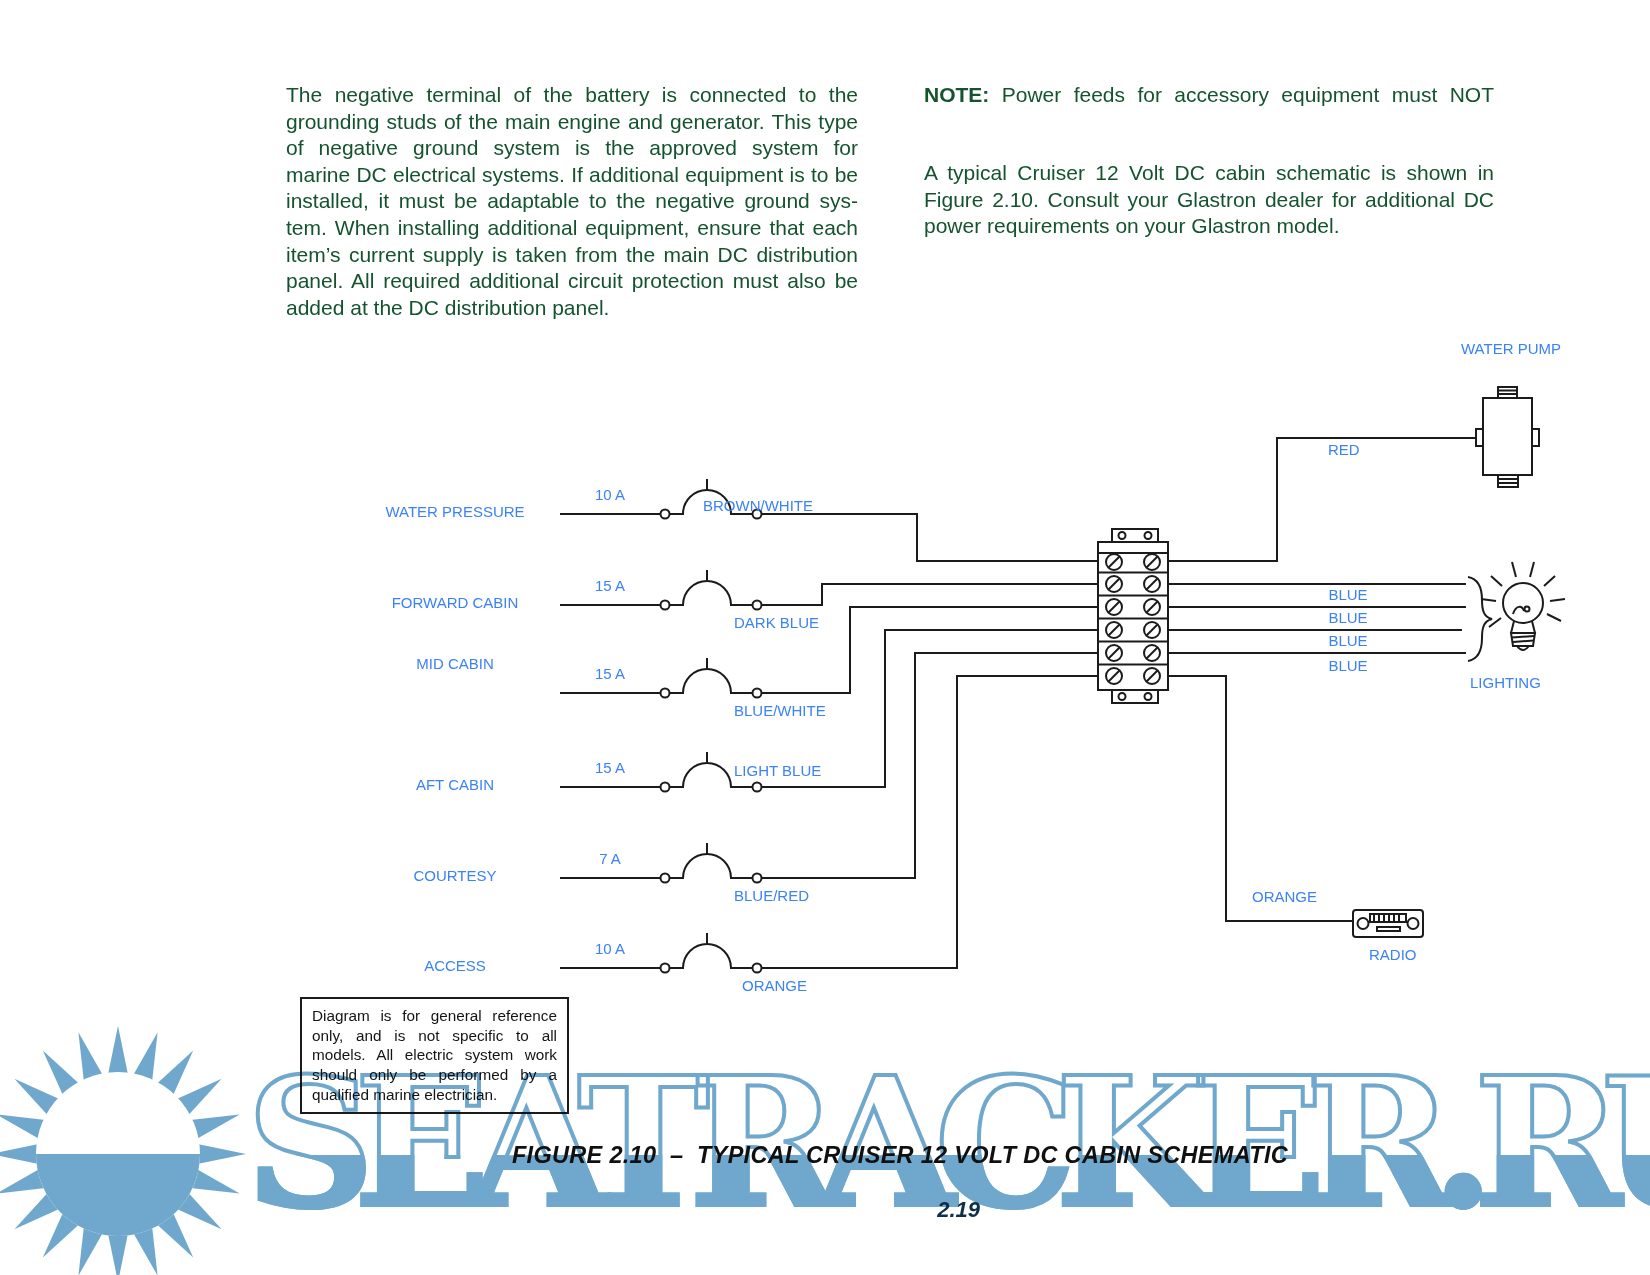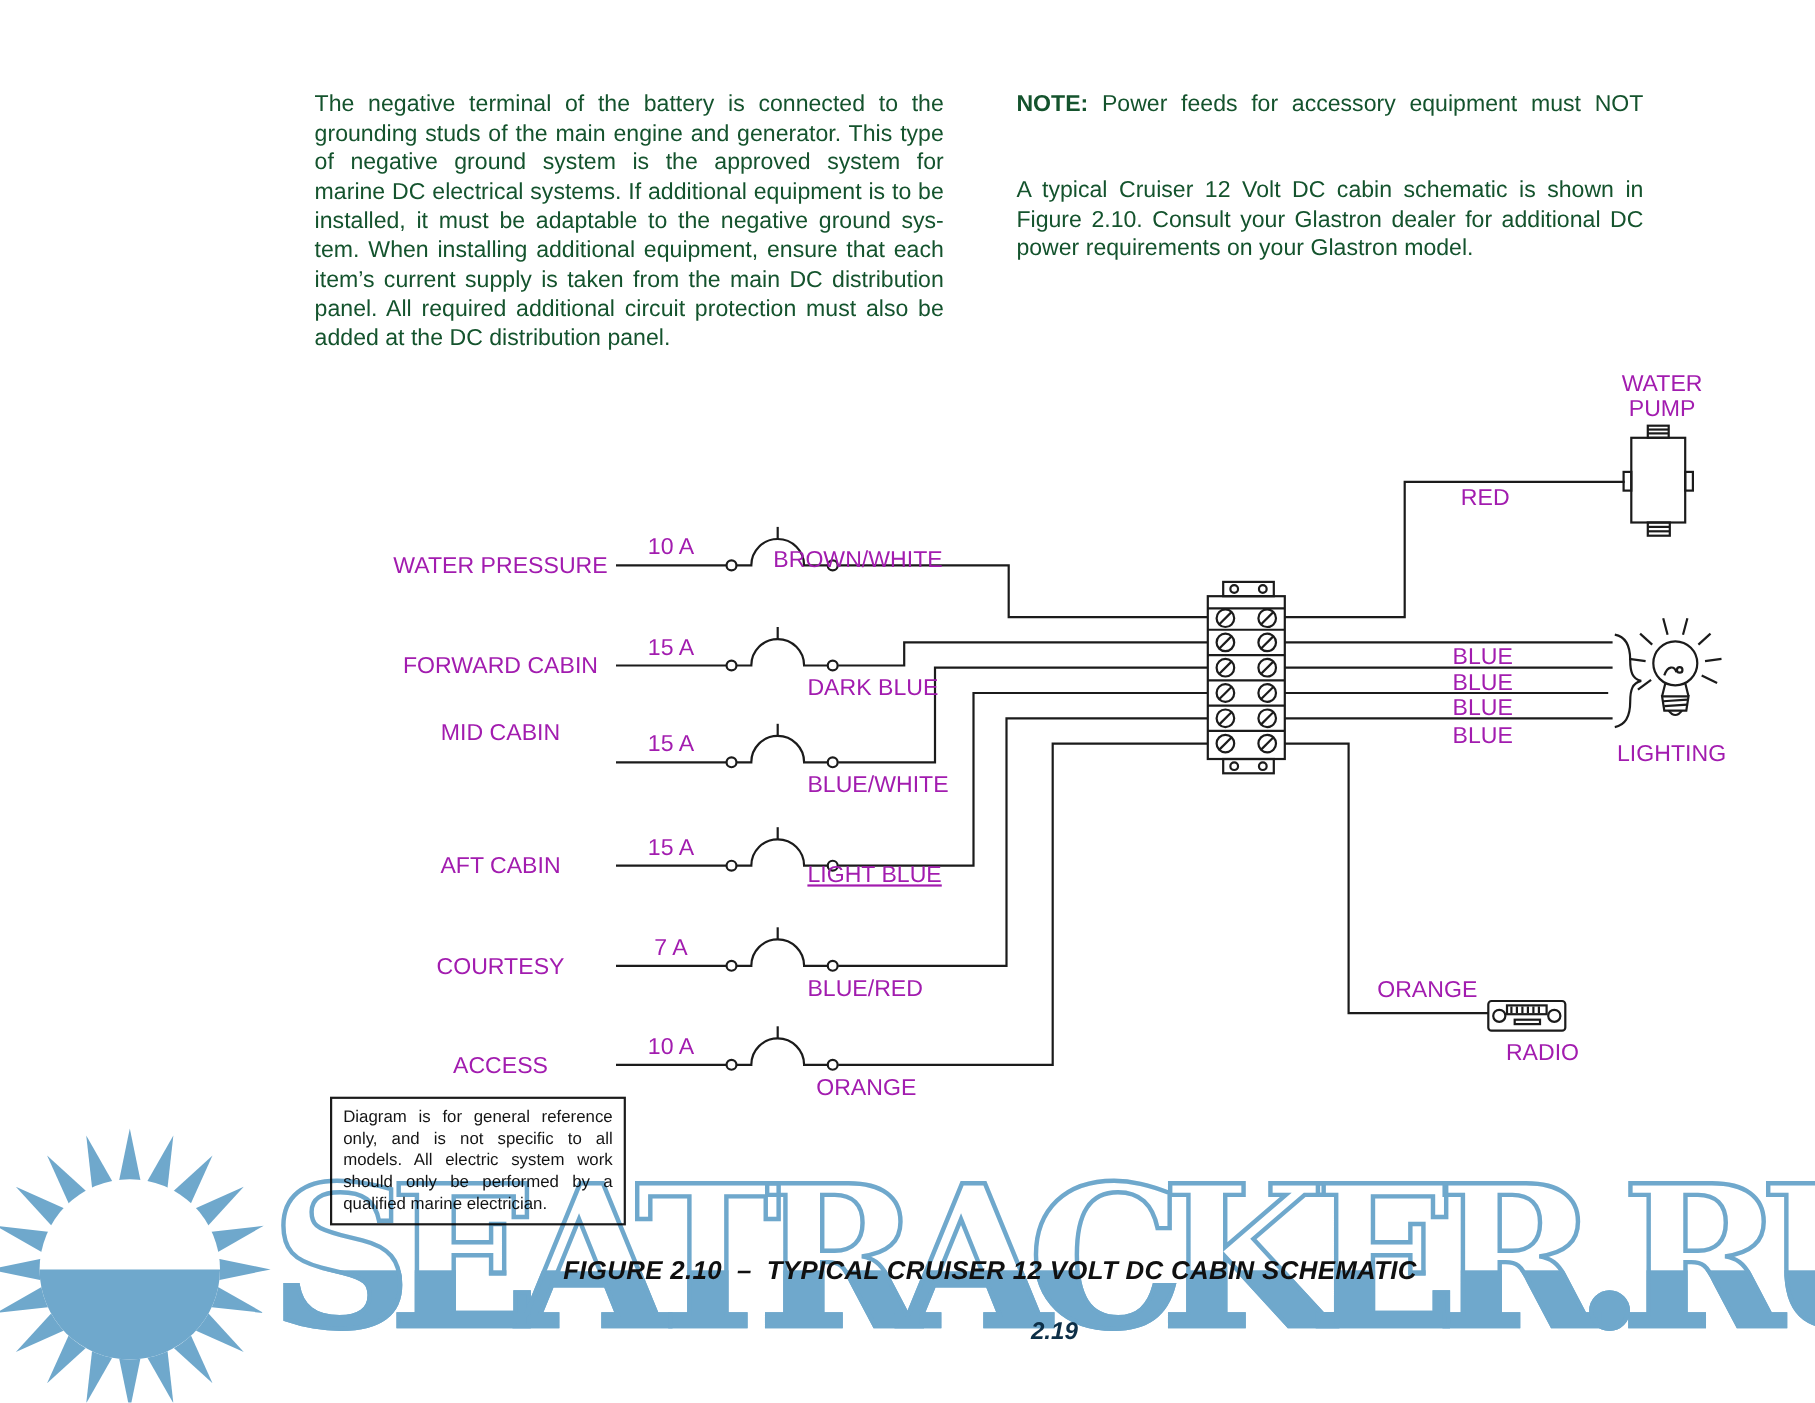--- a/index.html
+++ b/index.html
@@ -1,21 +1,21 @@
 <!DOCTYPE html>
 <html><head>
 <meta charset="utf-8">
 <style>
   html,body{margin:0;padding:0;}
   body{width:1650px;height:1275px;position:relative;background:#ffffff;overflow:hidden;
        font-family:"Liberation Sans",sans-serif;color:#1b1b1b;}
   .para{position:absolute;font-size:21px;line-height:26.6px;color:#14532d;}
   .jl{text-align:justify;text-align-last:justify;}
   .last{text-align:left;text-align-last:left;}
-  .lbl{position:absolute;font-size:21px;color:#a21caf;white-space:nowrap;z-index:2;}
+  .lbl{position:absolute;font-size:15px;color:#3b82f6;white-space:nowrap;z-index:2;}
   .ctr{text-align:center;}
   #schematic{position:absolute;left:0;top:0;z-index:1;}
   #schematic path,#schematic line,#schematic rect,#schematic polyline{stroke:#1b1b1b;stroke-width:2;fill:none;}
   #schematic circle{stroke:#1b1b1b;stroke-width:2;fill:#ffffff;}
   #disclaimer-box{position:absolute;left:300px;top:997px;width:245px;border:2px solid #1b1b1b;
        background:#ffffff;padding:7px 10px;font-size:15.3px;line-height:19.7px;color:#141414;z-index:2;}
   #watermark{position:absolute;left:246px;top:1054px;z-index:3;font-family:"DejaVu Serif",serif;
        font-weight:bold;font-size:178px;line-height:1;letter-spacing:-0.115em;white-space:nowrap;
        color:transparent;background:linear-gradient(to bottom,#ffffff 0 101px,#6FA8CC 101px);
        -webkit-background-clip:text;background-clip:text;-webkit-text-stroke:4px #6FA8CC;
@@ -210,21 +210,21 @@
 <div class="lbl ctr" style="left:330px;top:594px;width:250px;">FORWARD CABIN</div>
 <div class="lbl ctr" style="left:565px;top:577px;width:90px;">15 A</div>
 <div class="lbl" style="left:734px;top:614px;">DARK BLUE</div>
 
 <div class="lbl ctr" style="left:330px;top:655px;width:250px;">MID CABIN</div>
 <div class="lbl ctr" style="left:565px;top:665px;width:90px;">15 A</div>
 <div class="lbl" style="left:734px;top:702px;">BLUE/WHITE</div>
 
 <div class="lbl ctr" style="left:330px;top:776px;width:250px;">AFT CABIN</div>
 <div class="lbl ctr" style="left:565px;top:759px;width:90px;">15 A</div>
-<div class="lbl" style="left:734px;top:784px;text-decoration:underline;">LIGHT BLUE</div>
+<div class="lbl" style="left:734px;top:762px;">LIGHT BLUE</div>
 
 <div class="lbl ctr" style="left:330px;top:867px;width:250px;">COURTESY</div>
 <div class="lbl ctr" style="left:565px;top:850px;width:90px;">7 A</div>
 <div class="lbl" style="left:734px;top:887px;">BLUE/RED</div>
 
 <div class="lbl ctr" style="left:330px;top:957px;width:250px;">ACCESS</div>
 <div class="lbl ctr" style="left:565px;top:940px;width:90px;">10 A</div>
 <div class="lbl" style="left:742px;top:977px;">ORANGE</div>
 
 <div class="lbl ctr" style="left:1461px;top:337px;width:100px;white-space:normal;line-height:23px;">WATER PUMP</div>

